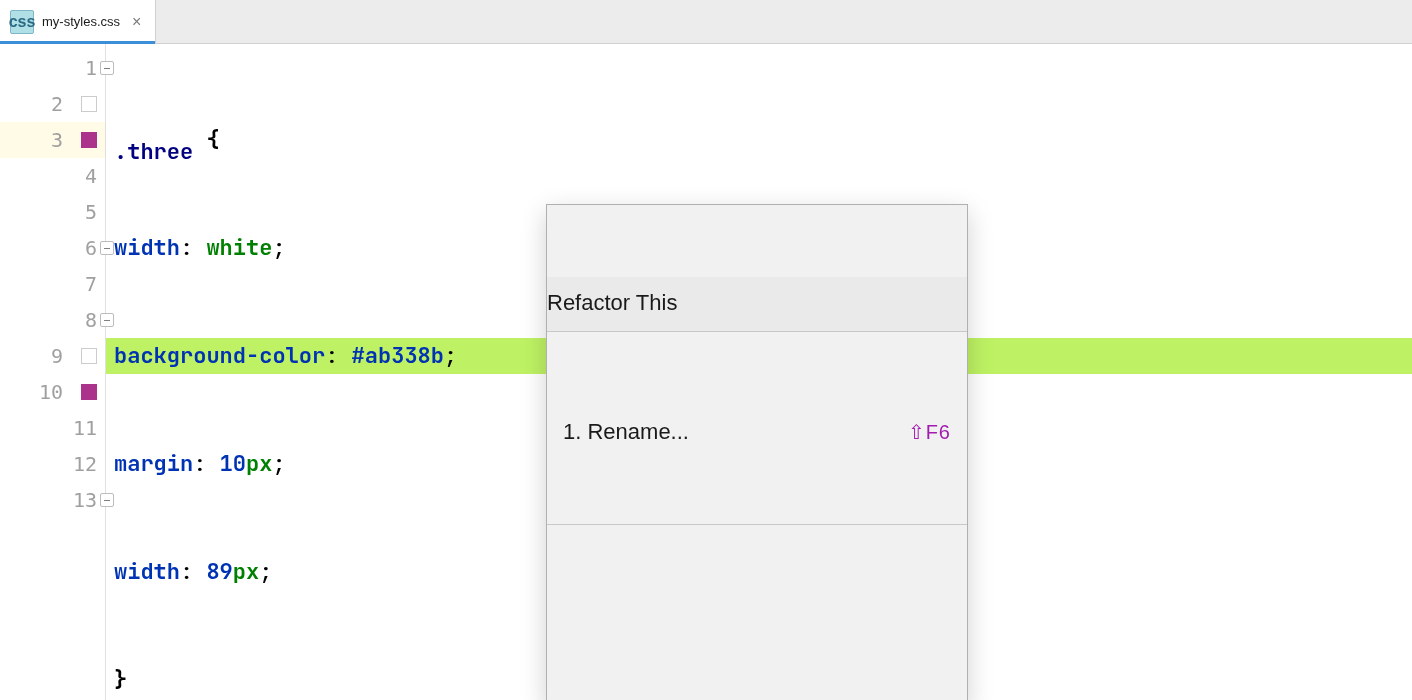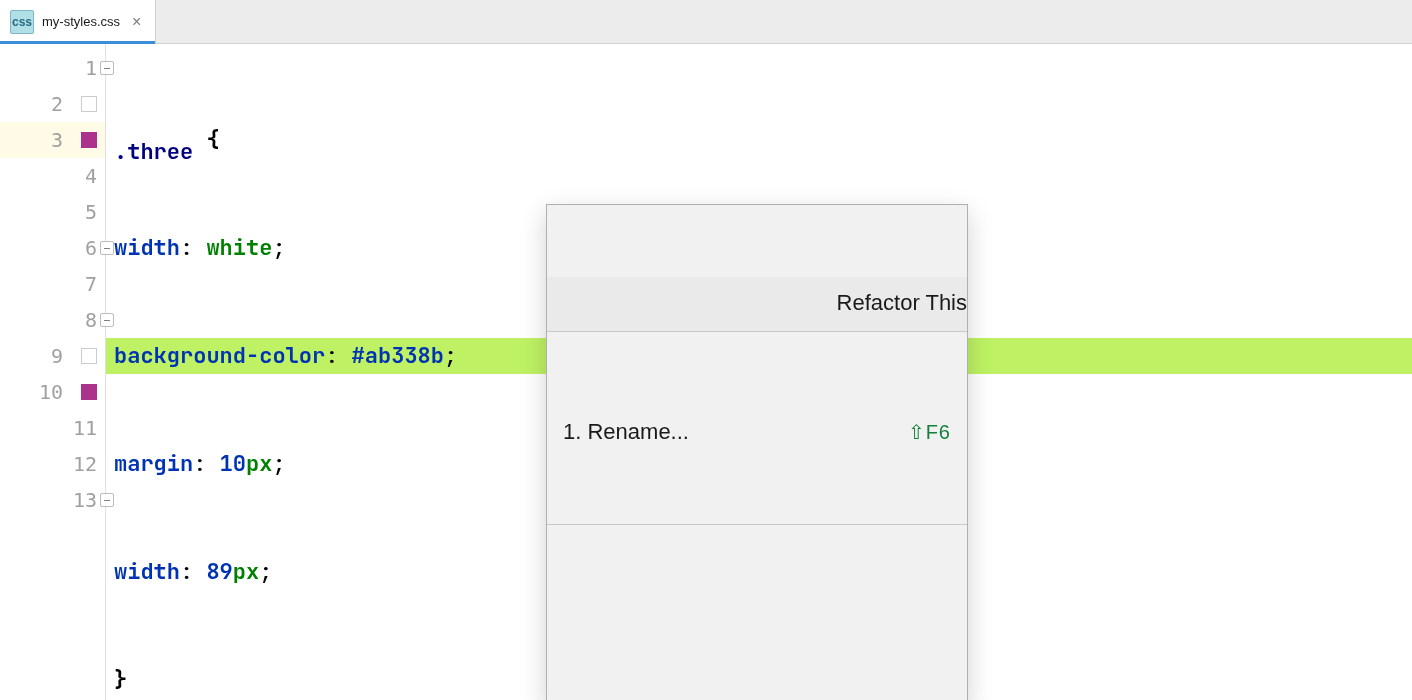--- a/index.html
+++ b/index.html
@@ -25,21 +25,21 @@
   .tab::after {
     content: "";
     position: absolute;
     left: 0; right: 0; bottom: -1px;
     height: 3px;
     background: #3a8fd8;
   }
   .tab .file-icon {
     width: 24px; height: 24px;
     display: inline-flex; align-items: center; justify-content: center;
-    font-size: 12px; font-weight: bold;
+    font-size: 16px; font-weight: bold;
     background: #b0e0e6;
     border: 1px solid #7fb5c7;
     border-radius: 2px;
     color: #2a6a85;
     font-family: sans-serif;
     position: relative;
   }
   .tab .label {
     font-size: 13px;
     color: #1a1a1a;
@@ -140,37 +140,37 @@
     top: 160px;
     width: 422px;
     background: #f1f1f1;
     border: 1px solid #b0b0b0;
     box-shadow: 0 8px 24px rgba(0,0,0,0.18);
     font-family: "Segoe UI", "Helvetica Neue", sans-serif;
     font-size: 22px;
     color: #1a1a1a;
   }
   .popup-title {
-    text-align: right;
+    text-align: left;
     padding: 8px 0 10px 0;
     border-bottom: 1px solid #c8c8c8;
     background: #eaeaea;
     font-size: 22px;
   }
   .popup-item {
     display: flex;
     align-items: center;
     justify-content: space-between;
     padding: 6px 16px 6px 16px;
     height: 40px;
     margin-top: 8px;
   }
   .popup-item .shortcut {
     font-size: 20px;
-    color: #15803d;
+    color: #a21caf;
     letter-spacing: 1px;
     text-align: right;
   }
   .popup-sep {
     height: 1px;
     background: #c8c8c8;
   }
 </style>
 </head>
 <body>

